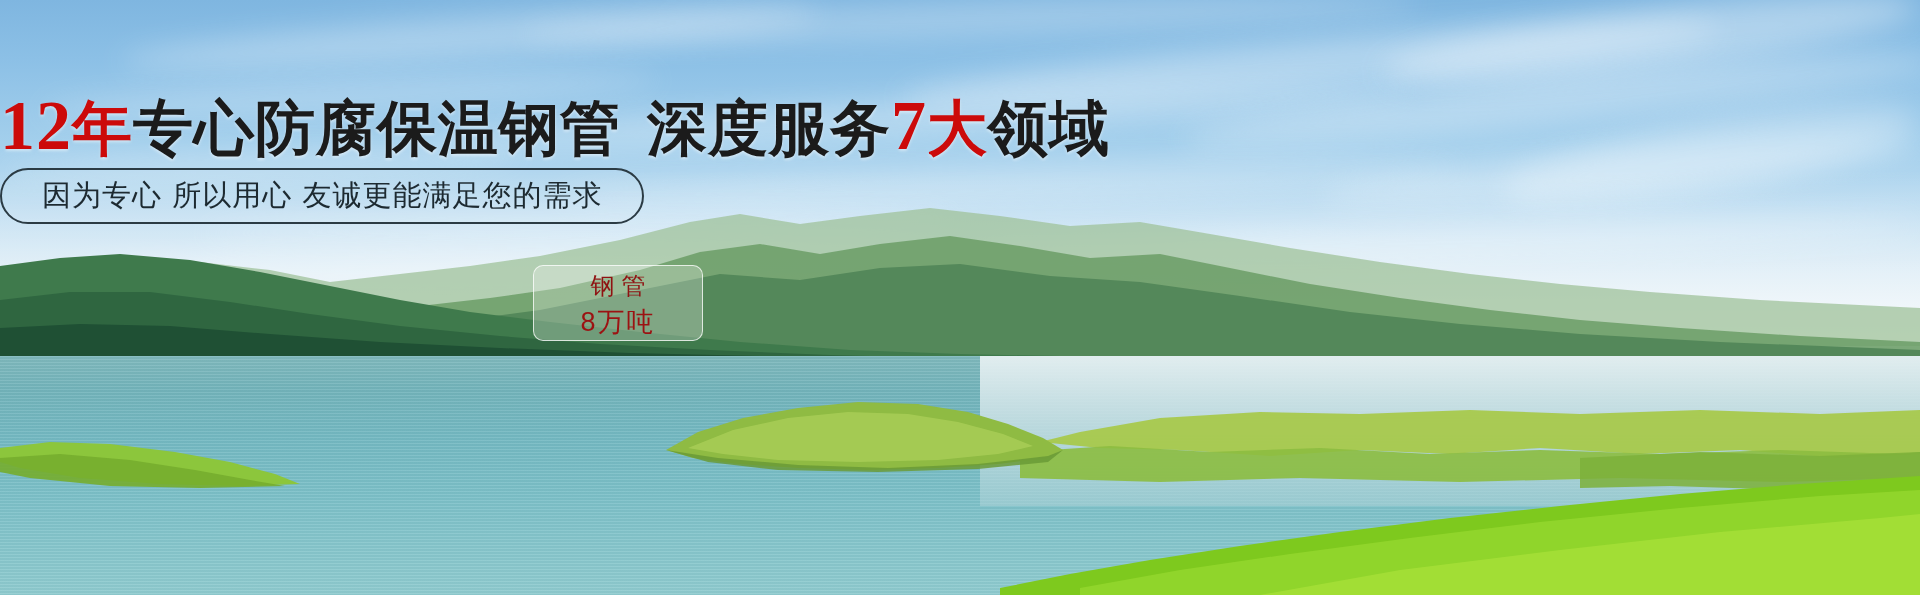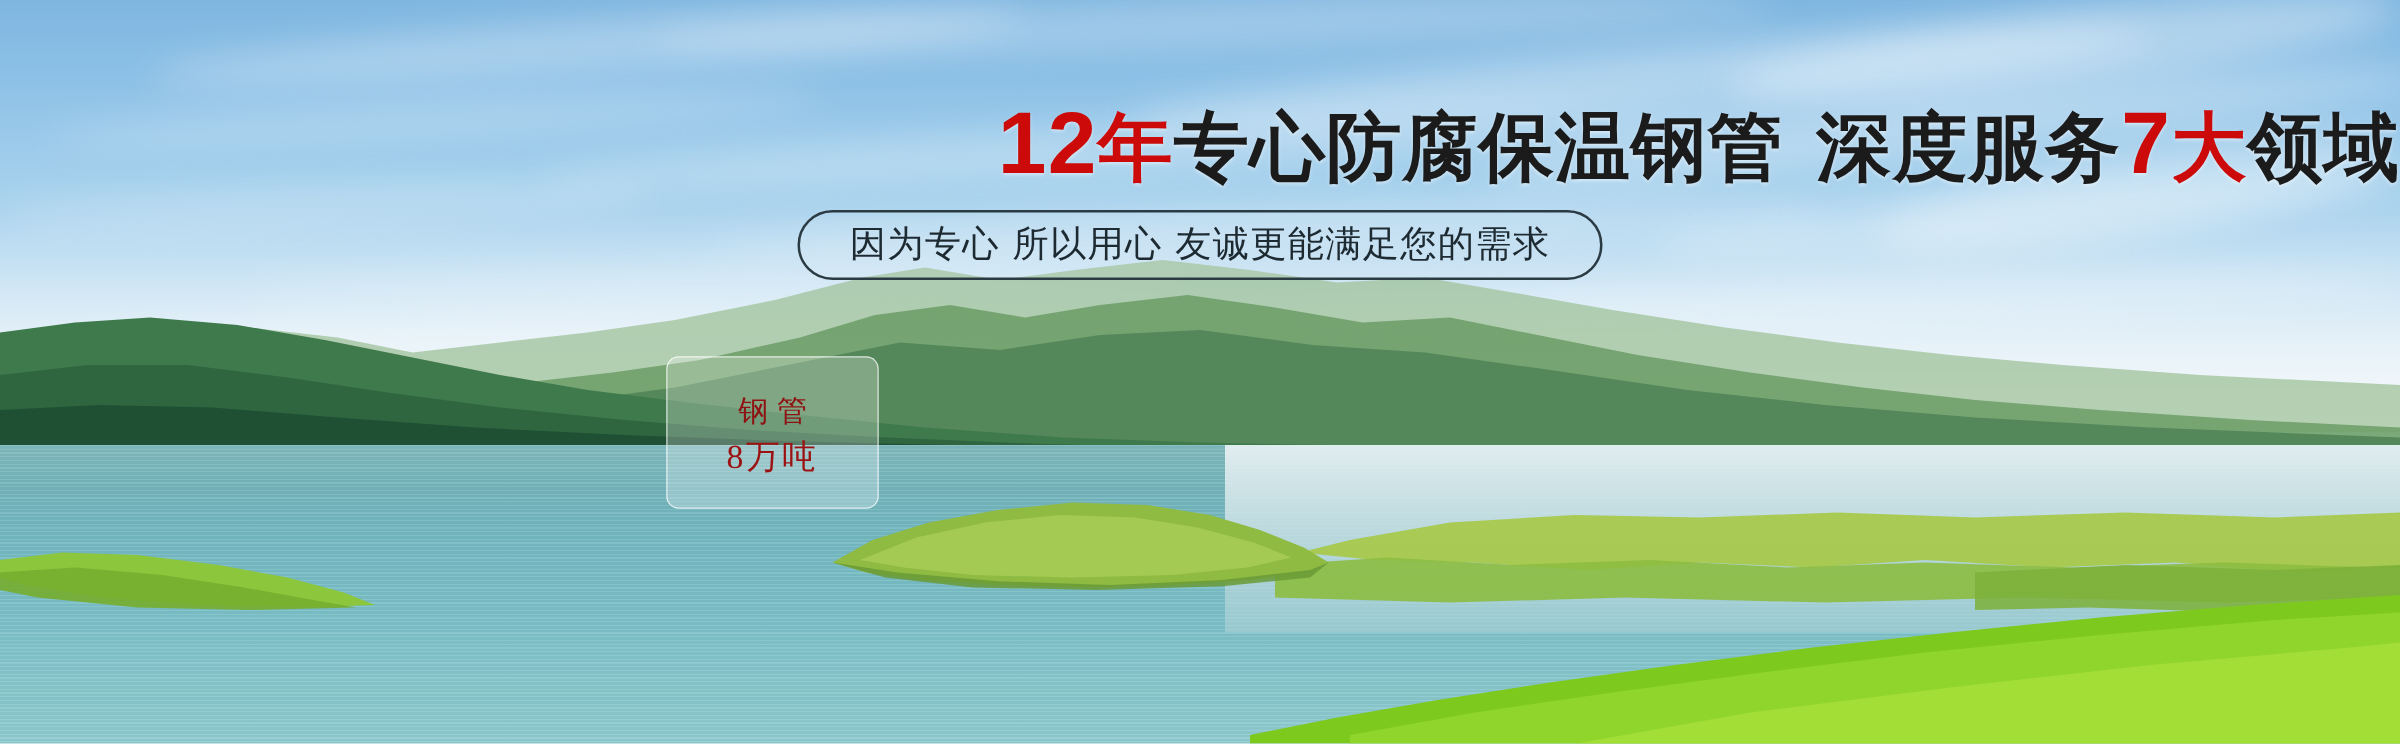--- a/index.html
+++ b/index.html
@@ -141,46 +141,45 @@
     position: absolute;
     left: 0; top: 430px;
     width: 340px; height: 60px;
   }
 
   
   .headline {
     position: absolute;
     left: 0; top: 84px;
     width: 1920px;
-    text-align: right;
+    text-align: left;
     white-space: nowrap;
-    font-family: Liberation Sans, sans-serif;
+    font-family: Liberation Serif, serif;
     font-weight: bold;
     font-size: 60px;
-    line-height: 61px;
+    line-height: 84px;
     letter-spacing: 1px;
     color: #1b1b1b;
     text-shadow: 0 2px 3px rgba(255,255,255,0.45);
   }
   .headline .accent {
     color: #cc0a0a;
   }
   .headline .num {
     font-size: 70px;
   }
   .headline .gap {
     display: inline-block;
     width: 26px;
   }
 
   .subtitle-wrap {
     position: absolute;
     left: 0; top: 168px;
     width: 1920px;
-    text-align: center;
   }
   .subtitle {
     display: inline-block;
     border: 2px solid #2b3b44;
     border-radius: 32px;
     padding: 7px 40px 9px 40px;
     font-size: 29px;
     line-height: 36px;
     color: #1d2a31;
     letter-spacing: 1px;
@@ -192,47 +191,46 @@
   
   .cards {
     position: absolute;
     left: 533px;
     top: 265px;
     display: flex;
     gap: 2px;
   }
   .card {
     width: 170px;
-    height: 122px;
+    height: 76px;
     border: 1px solid rgba(255,255,255,0.75);
     border-radius: 10px;
     background: rgba(255,255,255,0.26);
     display: flex;
     flex-direction: column;
     align-items: center;
     justify-content: center;
     text-align: center;
     box-sizing: border-box;
     padding-top: 4px;
-    margin-top: 20px;
   }
   .card-label {
     font-size: 24px;
     line-height: 34px;
     color: #8f1212;
     letter-spacing: 7px;
     text-indent: 7px;
     font-family: "DejaVu Sans", "Liberation Sans", sans-serif;
   }
   .card-value {
     font-size: 27px;
     line-height: 38px;
     color: #9c1212;
     letter-spacing: 2px;
-    font-family: Liberation Serif, serif;
+    font-family: Liberation Sans, sans-serif;
   }
   .card-value sup {
     font-size: 16px;
     vertical-align: super;
     line-height: 0;
   }
 </style>
 </head>
 <body>
 

